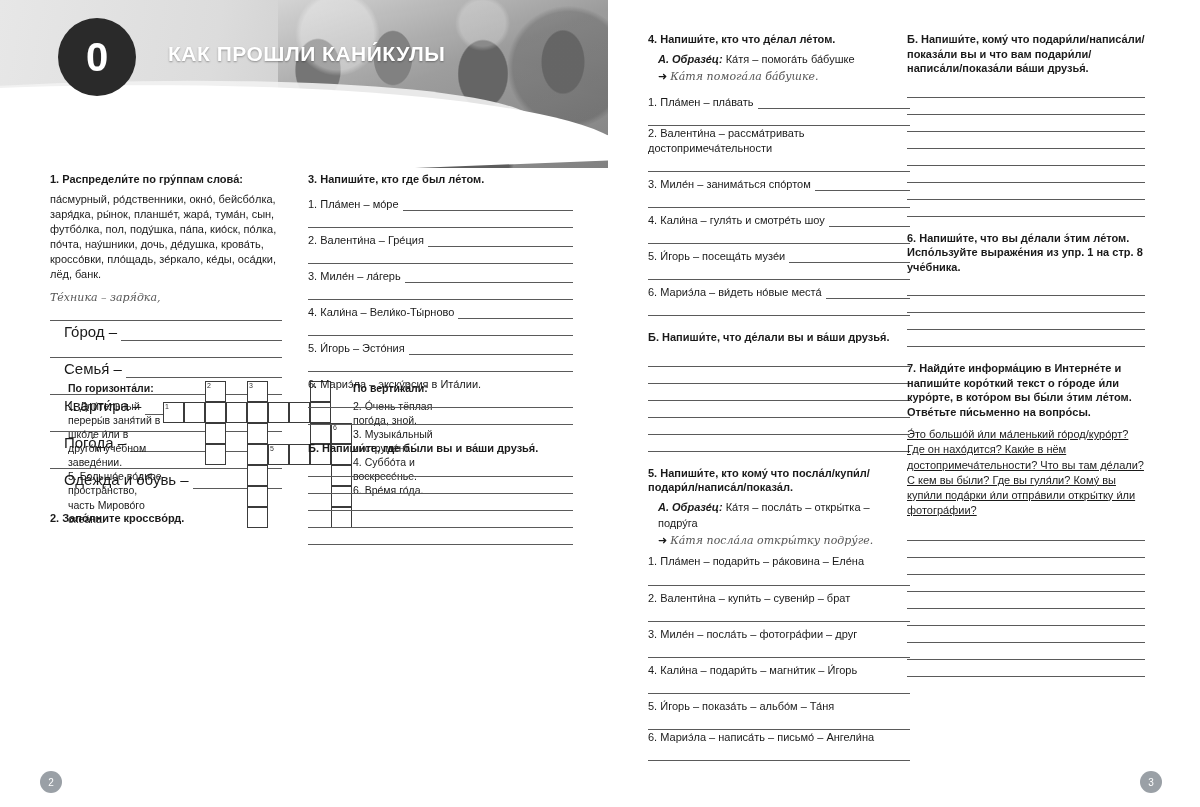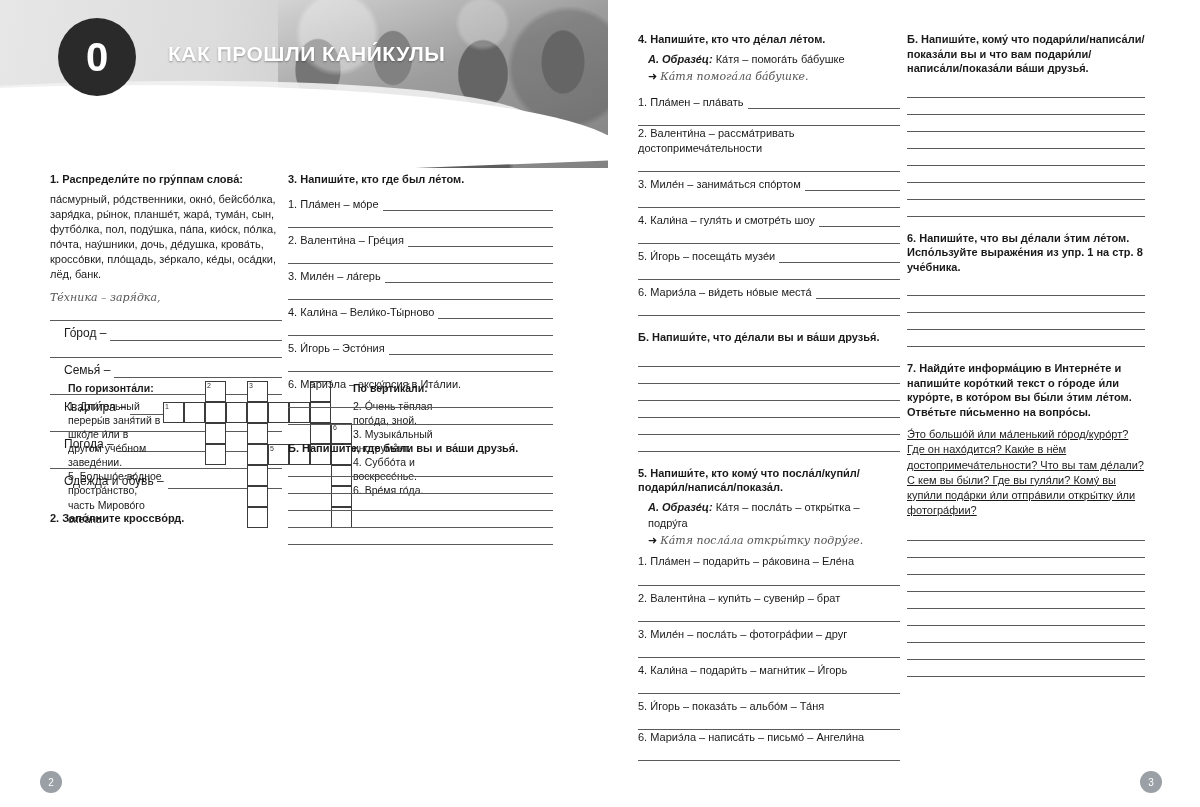--- a/index.html
+++ b/index.html
@@ -83,21 +83,21 @@
     font-size: 21px;
     font-weight: bold;
     letter-spacing: .5px;
     z-index: 4;
     text-shadow: 0 1px 2px rgba(0,0,0,.35);
   }
 
   
   .col { position: absolute; top: 172px; }
   .c1 { left: 50px; width: 232px; }
-  .c2 { left: 288px; width: 265px; }
+  .c2 { left: 308px; width: 265px; }
   .c3 { left: 638px; width: 262px; top: 32px; }
   .c4 { left: 925px; width: 238px; top: 32px; }
 
   .ex { margin-bottom: 14px; }
   .ex-title { font-weight: bold; font-size: 11px; line-height: 1.32; margin-bottom: 5px; }
   .body-text { font-size: 11px; line-height: 1.38; }
   .sample { font-size: 11px; line-height: 1.42; margin: 3px 0 5px 10px; }
   .sample b { font-style: italic; }
   .hand {
     font-family: "DejaVu Serif", serif;
@@ -105,21 +105,21 @@
     color: #555;
   }
   .arrow { font-size: 11px; }
 
   
   .wline { border-bottom: 1px solid #5a5a5a; height: 17px; }
   .numline { display: flex; align-items: flex-end; gap: 4px; height: 19px; }
   .numline .num { white-space: nowrap; font-size: 11px; padding-bottom: 1px; margin-top: 36px; }
   .numline .fill { flex: 1 1 auto; border-bottom: 1px solid #5a5a5a; height: 13px; }
   .labline { display:flex; align-items:flex-end; gap:4px; height: 20px; }
-  .labline .lab { white-space: nowrap; font-size: 12px; padding-bottom: 1px; padding-left: 14px;}
+  .labline .lab { white-space: nowrap; font-size: 15px; padding-bottom: 1px; padding-left: 14px;}
   .labline .fill { flex:1 1 auto; border-bottom: 1px solid #5a5a5a; height: 13px; }
   .twoline { font-size: 11px; line-height: 1.35; }
 
   
   .cw-wrap { display: flex; margin-top: 6px; }
   .cw-clues { width: 95px; font-size: 10.5px; line-height: 1.34; }
   .cw-clues .hd { font-weight: bold; margin-bottom: 4px; }
   .cw-grid { position: relative; width: 190px; height: 190px; }
   .cw-cell {
     position: absolute;
@@ -316,21 +316,21 @@
         <div class="wline"></div>
         <div class="wline"></div>
       </div>
     </div>
 
     <div class="pagenum pn-left">2</div>
   </div>
 
   <div class="page page-right">
 
-    <div class="col c3" style="left:30px;">
+    <div class="col c3" style="left:40px;">
 
       <div class="ex">
         <div class="ex-title">4. Напиши́те, кто что де́лал ле́том.</div>
 
         <div class="sample">
           <b>А. Образе́ц:</b>
           <span>Ка́тя – помога́ть ба́бушке</span>
           <div style="margin-top:2px;">
             <span class="arrow">➜</span>
             <span class="hand">Ка́тя помога́ла ба́бушке.</span>

